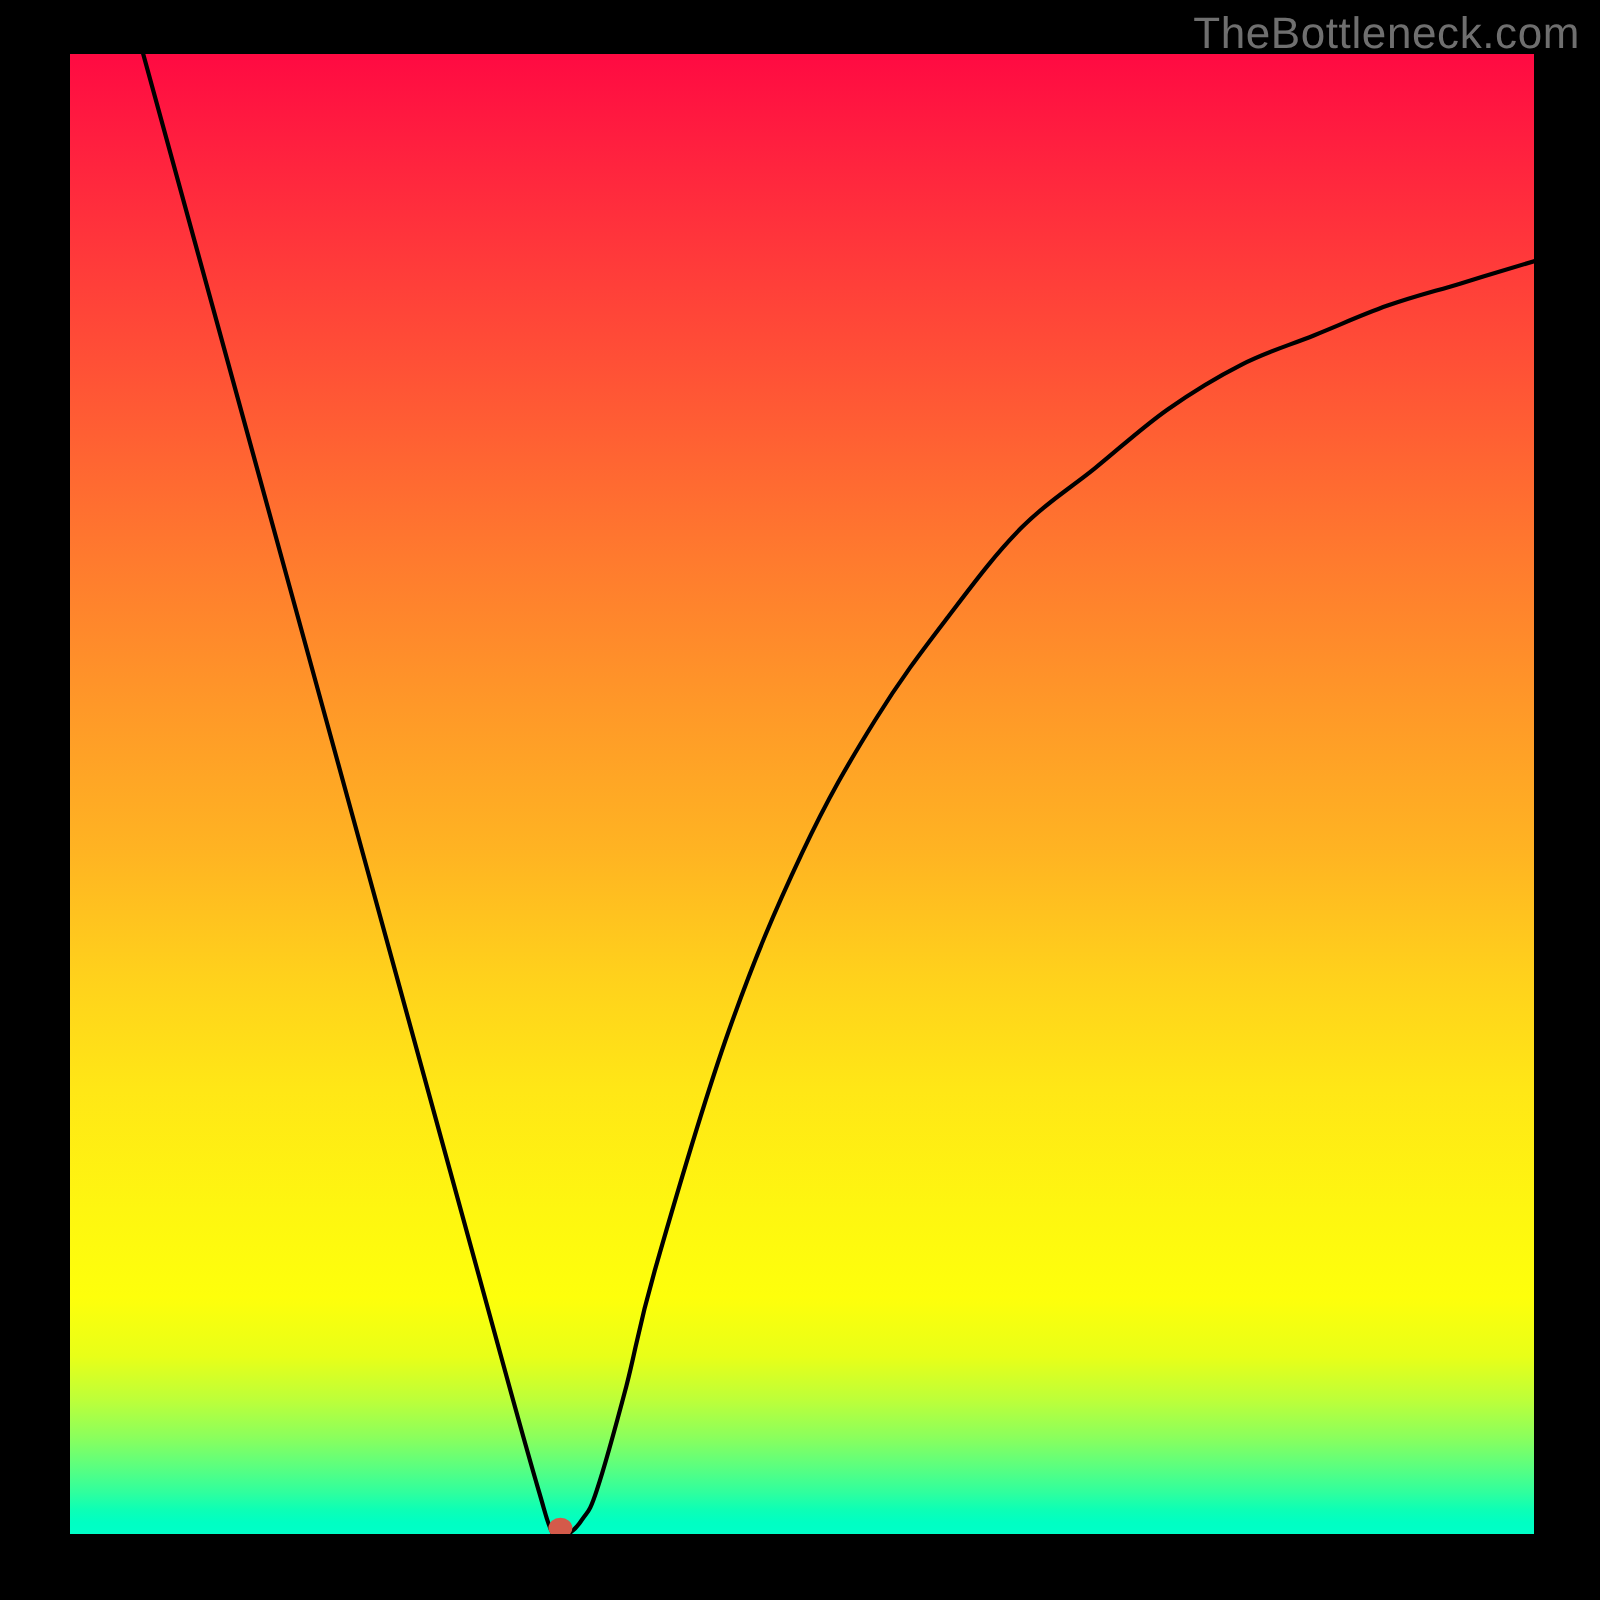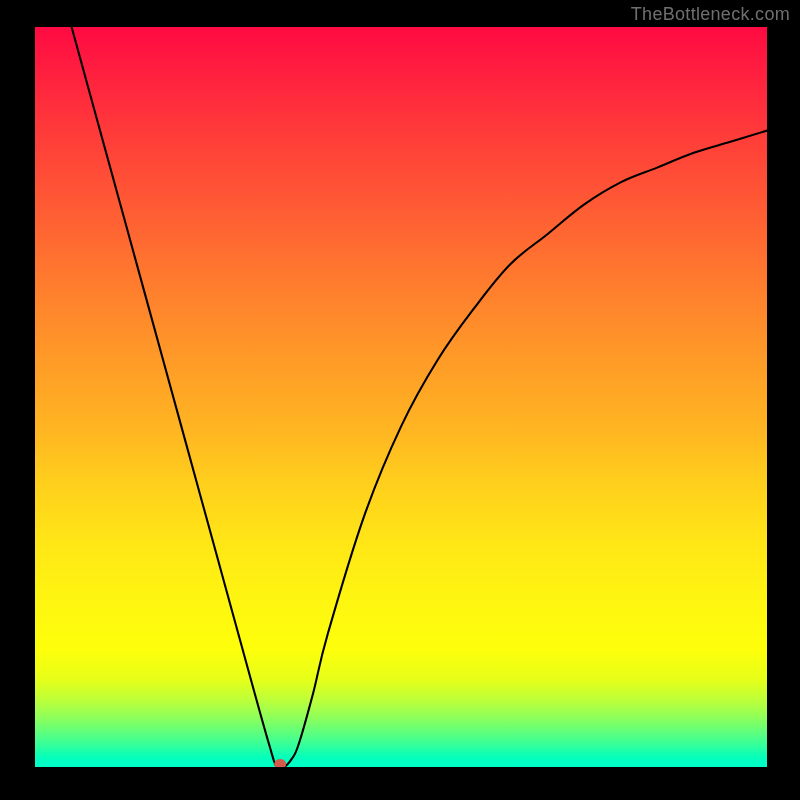--- a/index.html
+++ b/index.html
@@ -14,21 +14,21 @@
     position: relative;
     width: 800px;
     height: 800px;
     background: #000000;
   }
   .watermark {
     position: absolute;
     top: 4px;
     right: 10px;
     font-family: Arial, Helvetica, sans-serif;
-    font-size: 18px;
+    font-size: 22px;
     color: #6f6f6f;
     font-weight: 500;
     letter-spacing: 0.3px;
     z-index: 10;
   }
   .plot-area {
     position: absolute;
     left: 35px;
     top: 27px;
     width: 732px;

